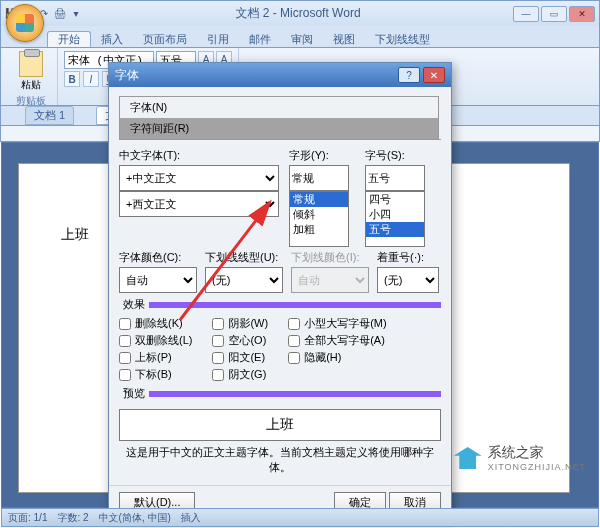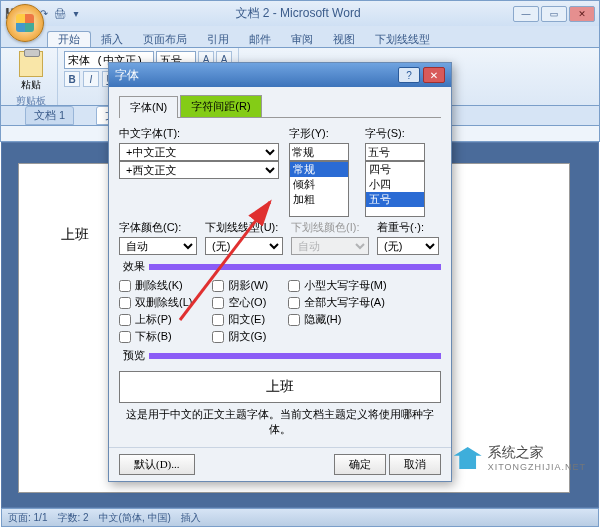--- a/index.html
+++ b/index.html
@@ -42,41 +42,41 @@
 
 .status { position: absolute; left: 1px; right: 1px; bottom: 1px; height: 19px; background: linear-gradient(#d6e4f5,#b9cde4); border: 1px solid #7a9ec9; display: flex; align-items: center; padding: 0 6px; gap: 10px; font-size: 10px; color: #3a5b8a; }
 
 
 .dialog { position: absolute; left: 108px; top: 62px; width: 344px; background: #eef2f7; border: 1px solid #6a8ab2; box-shadow: 2px 3px 10px rgba(0,0,0,.35); }
 .dlg-title { height: 24px; background: linear-gradient(#6fa3e0,#3d74bb); color: #fff; display: flex; align-items: center; padding: 0 6px; font-size: 12px; }
 .dlg-title .sp { flex: 1; }
 .dlg-tbtn { width: 22px; height: 16px; margin-left: 3px; border: 1px solid #2a5a9a; background: #dce8f6; color: #2a5a9a; border-radius: 2px; display: inline-flex; align-items: center; justify-content: center; font-size: 10px; }
 .dlg-tbtn.close { background: #d85a5a; color: #fff; border-color: #a03030; }
 .dlg-body { padding: 8px 10px 10px; }
-.dlg-tabs { display: flex; border-bottom: 1px solid #999; margin-bottom: 8px; }
-.dlg-tab { padding: 3px 10px; font-size: 11px; border: 1px solid #999; border-bottom: none; margin-right: 2px; background: #84cc16; }
+.dlg-tabs { display: flex; border-bottom: 1px solid #999; margin-bottom: 8px; flex-direction: column; }
+.dlg-tab { padding: 3px 10px; font-size: 11px; border: 1px solid #999; border-bottom: none; margin-right: 2px; background: #a3a3a3; }
 .dlg-tab.active { background: #eef2f7; position: relative; top: 1px; }
 .row { display: flex; margin-bottom: 3px; align-items: flex-start; }
 .col { display: flex; flex-direction: column; }
 label.small { font-size: 11px; margin-bottom: 2px; }
-select, .combo { font-size: 11px; height: 18px; border: 1px solid #7a7a7a; background: #fff; padding: 0 2px; }
+select, .combo { font-size: 11px; height: 26px; border: 1px solid #7a7a7a; background: #fff; padding: 0 2px; }
 .listbox { border: 1px solid #7a7a7a; background: #fff; font-size: 11px; width: 60px; height: 56px; overflow: hidden; }
 .listbox div { padding: 0 3px; }
 .listbox .sel { background: #2a6bd4; color: #fff; }
 .group-title { font-size: 11px; margin: 6px 0 3px -4px; }
 fieldset.lite { border: none; border-top: 6px solid #8b5cf6; padding-top: 4px; margin-top: 4px; }
 legend { font-size: 11px; padding: 0 4px; }
 .cbrow { display: flex; gap: 20px; }
 .cbcol { display: flex; flex-direction: column; gap: 2px; }
 .cb { display: flex; align-items: center; gap: 4px; font-size: 11px; }
 .cb input { width: 12px; height: 12px; }
 .preview { border: 1px solid #7a7a7a; background: #fff; height: 32px; margin-top: 4px; display: flex; align-items: center; justify-content: center; font-size: 14px; }
 .hint { font-size: 11px; text-align: center; margin-top: 4px; }
 .dlg-foot { display: flex; justify-content: space-between; padding: 6px 10px; border-top: 1px solid #c9d4e2; }
-.btn { font-size: 11px; padding: 2px 14px; border: 1px solid #7a7a7a; background: linear-gradient(#fdfdfd,#e6e6e6); font-family: Liberation Serif, serif; }
+.btn { font-size: 11px; padding: 2px 14px; border: 1px solid #7a7a7a; background: linear-gradient(#fdfdfd,#e6e6e6); }
 
 
 .arrow { position: absolute; pointer-events: none; }
 
 
 .wm { position: absolute; right: 14px; bottom: 56px; display: flex; align-items: center; gap: 6px; opacity: .9; }
 .wm-logo { width: 28px; height: 22px; background: #2aa6d8; clip-path: polygon(50% 0,100% 40%,80% 40%,80% 100%,20% 100%,20% 40%,0 40%); position: relative; }
 .wm-text { font-size: 14px; color: #333; }
 .wm-sub { font-size: 9px; color: #777; letter-spacing: 1px; }
 </style>

